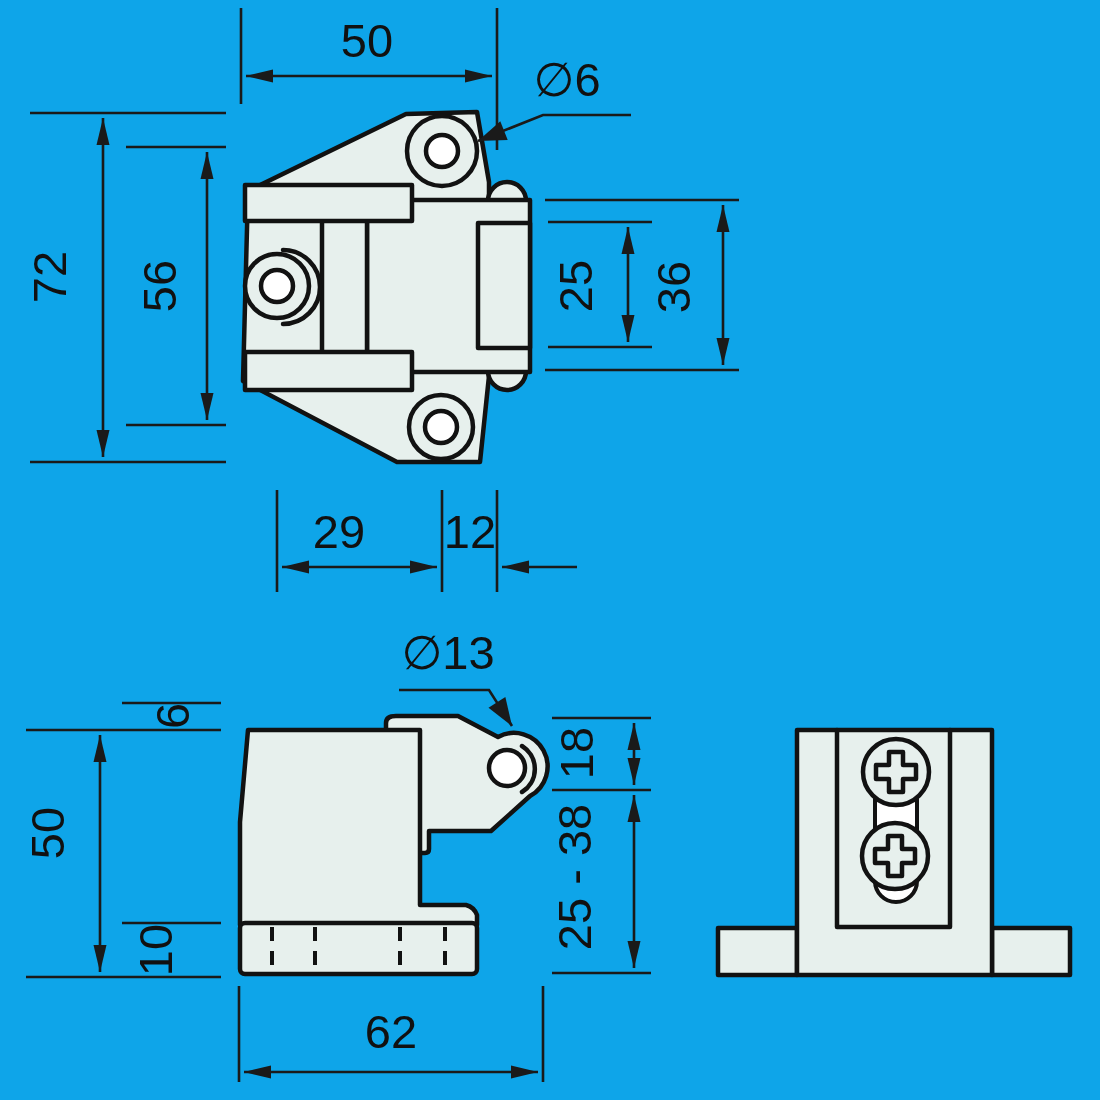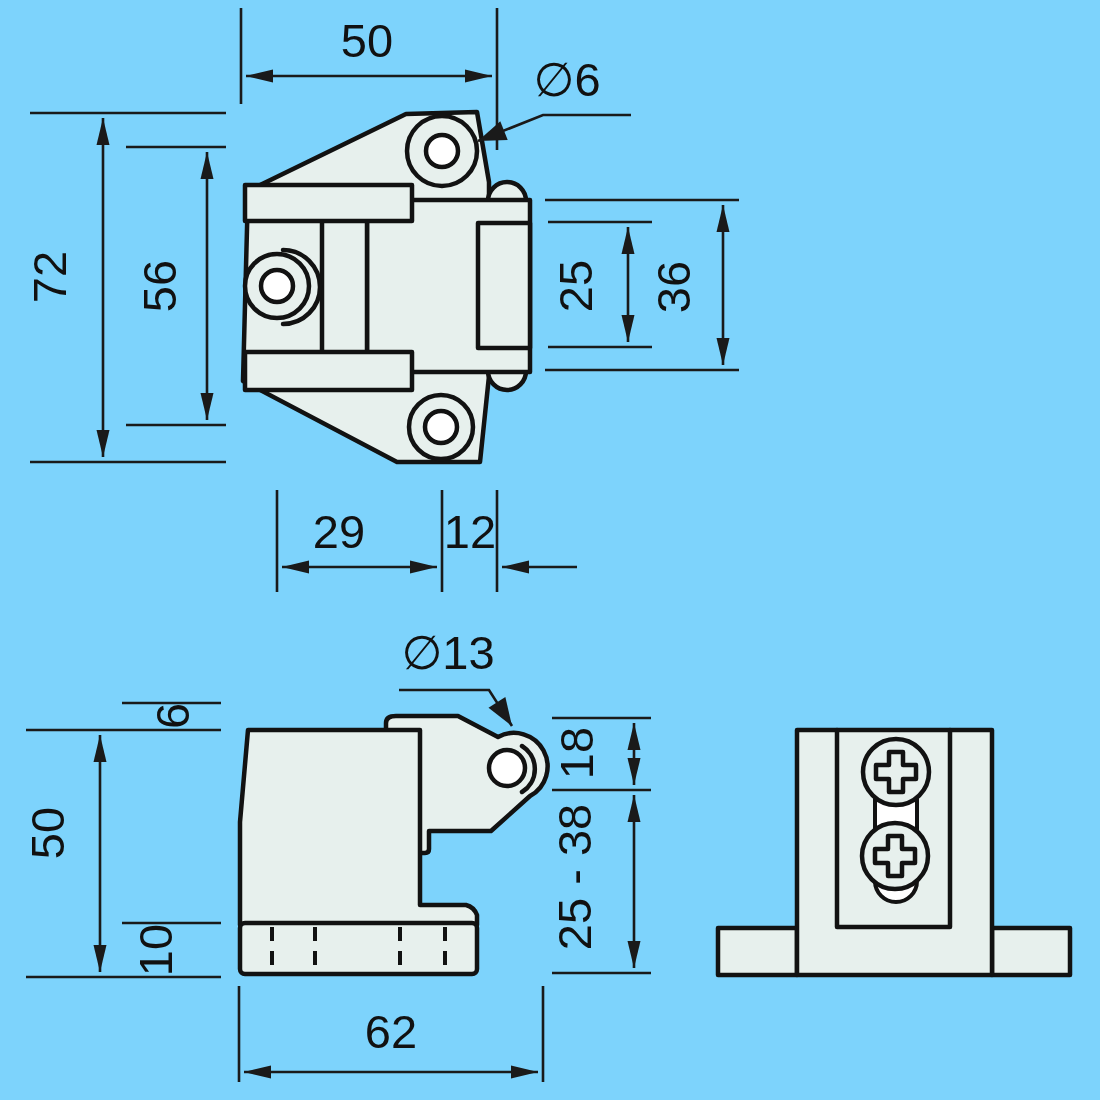--- a/index.html
+++ b/index.html
@@ -1,16 +1,16 @@
 <!DOCTYPE html>
 <html><head>
 <meta charset="utf-8">
 <style>
   html,body{margin:0;padding:0;background:#ffffff;}
-  .canvas{position:relative;width:1100px;height:1100px;background:#7dd3fc;overflow:hidden;
+  .canvas{position:relative;width:1100px;height:1100px;background:#0ea5e9;overflow:hidden;
           font-family:"Liberation Sans", sans-serif;}
   svg{position:absolute;left:0;top:0;}
   .obj{fill:#e7f0ed;stroke:#121212;stroke-width:4.5;stroke-linejoin:round;stroke-linecap:round;}
   .objline{fill:none;stroke:#121212;stroke-width:4.5;stroke-linejoin:round;stroke-linecap:round;}
   .hole{fill:#ffffff;stroke:#121212;stroke-width:4.5;}
   .white{fill:#ffffff;stroke:#121212;stroke-width:4;}
   .dim{stroke:#1a1a1a;stroke-width:2.6;fill:none;}
   .dash{stroke:#121212;stroke-width:4;fill:none;stroke-dasharray:14 10;}
   .dtxt{font-family:"Liberation Sans", sans-serif;font-size:47px;fill:#111;text-anchor:middle;}
   .arr{fill:#1a1a1a;}

